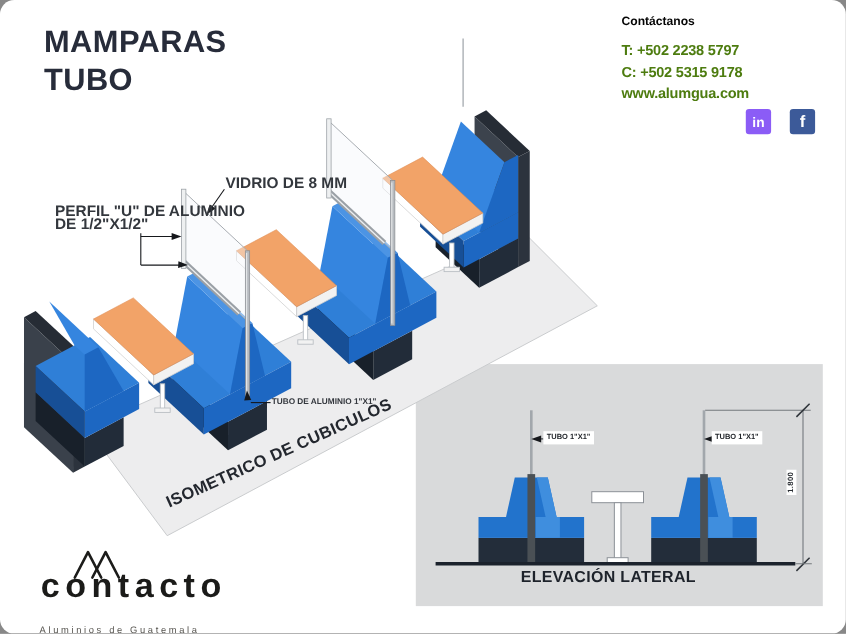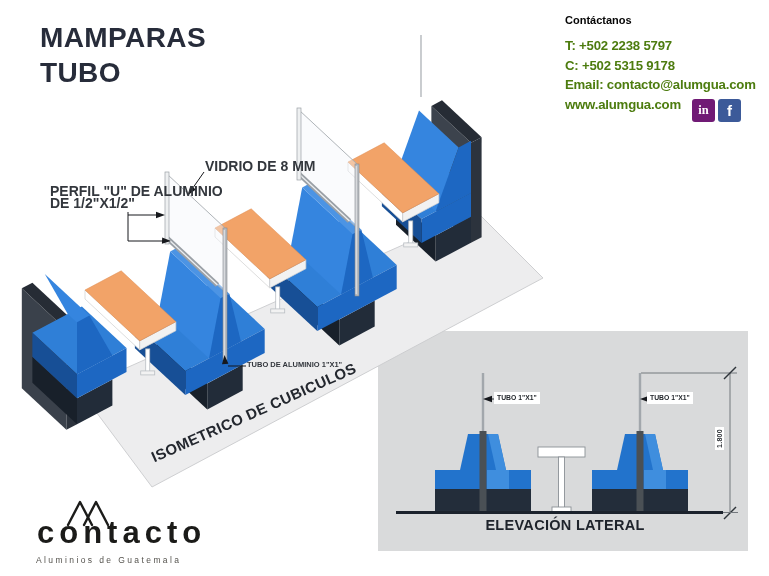--- a/index.html
+++ b/index.html
@@ -1,51 +1,51 @@
 <!DOCTYPE html>
 <html><head>
 <meta charset="utf-8">
 <style>
   html,body{margin:0;padding:0;background:#888;}
   #stage{position:relative;width:769px;height:576px;background:#ffffff;overflow:hidden;
-         font-family:"Liberation Sans",sans-serif;}
+         font-family:"Liberation Sans",sans-serif;border-radius:13px;}
   #scene{position:absolute;left:0;top:0;}
 
   .title-block{position:absolute;left:40px;top:20px;}
   .title-line{font-weight:800;font-size:28px;line-height:35px;letter-spacing:.4px;color:#272c3a;}
   .title-line.accent{color:#f09d62;}
 
   .contact{position:absolute;left:565px;top:8px;width:205px;}
   .contact-heading{font-weight:800;font-size:11px;line-height:24px;color:#050505;margin-bottom:4px;}
   .contact-line{font-weight:700;font-size:13.2px;line-height:19.5px;color:#4d7c0f;letter-spacing:-.2px;}
   .social{position:absolute;width:23px;height:23px;border-radius:3px;color:#fff;
           display:flex;align-items:center;justify-content:center;font-weight:800;}
-  #li-icon{left:692px;top:99px;background:#701a75;font-size:12.5px;font-family:Liberation Serif, serif;}
+  #li-icon{left:678px;top:99px;background:#8b5cf6;font-size:12.5px;}
   #fb-icon{left:718px;top:99px;background:#3c5a99;font-size:15px;}
 
   .ann{position:absolute;font-weight:bold;font-size:14px;line-height:12px;color:#33373d;white-space:nowrap;}
   #ann-vidrio{left:205px;top:160px;}
   #ann-perfil{left:50px;top:185px;}
   #ann-tubo{left:247px;top:359px;font-size:7.5px;}
   .caption-iso{position:absolute;left:152px;top:449px;transform:rotate(-24deg);transform-origin:0 50%;
                font-weight:600;font-size:15px;letter-spacing:.4px;color:#23272e;white-space:nowrap;}
 
   .elev-title{position:absolute;left:378px;top:517px;width:350px;text-align:center;
-              font-weight:800;font-size:14.5px;letter-spacing:.3px;color:#1e232b;padding-left:12px;}
+              font-weight:800;font-size:14.5px;letter-spacing:.3px;color:#1e232b;}
   .tubo-label{position:absolute;background:#fff;font-weight:bold;font-size:6.8px;line-height:8px;
               color:#22262b;padding:2px 3px;white-space:nowrap;}
   #tubo-label-1{left:494px;top:392px;}
   #tubo-label-2{left:647px;top:392px;}
   .dim-label{position:absolute;left:708px;top:434px;transform:rotate(-90deg);background:#fff;
              font-weight:600;font-size:7px;color:#2a2e33;padding:1px 2px;letter-spacing:.3px;}
 
   .logo-icon{position:absolute;left:60px;top:498px;}
   .logo-name{position:absolute;left:37px;top:516px;font-weight:600;font-size:31px;line-height:34px;
              letter-spacing:5px;color:#1b1b19;}
-  .logo-tagline{position:absolute;left:36px;top:555px;font-weight:400;font-size:8.5px;
+  .logo-tagline{position:absolute;left:36px;top:567px;font-weight:400;font-size:8.5px;
                 letter-spacing:2.4px;color:#55534e;white-space:nowrap;}
 </style>
 </head>
 <body>
 
 <div id="stage">
 
   <svg id="scene" width="769" height="576" viewBox="0 0 769 576">
       <rect x="378" y="331" width="370" height="220" fill="#d9dadb"></rect>
       <polygon stroke="#c9cbcd" stroke-width="0.9" points="79.0,389.0 477.0,212.0 543.0,278.0 152.0,487.0" fill="#ededee"></polygon>
@@ -153,21 +153,20 @@
 
   <div class="title-block">
     <div class="title-line">MAMPARAS</div>
     <div class="title-line">TUBO</div>
   </div>
 
   <div class="contact">
     <div class="contact-heading">Contáctanos</div>
     <div class="contact-line">T: +502 2238 5797</div>
     <div class="contact-line">C: +502 5315 9178</div>
-    <div class="contact-line">Email: contacto@alumgua.com</div>
     <div class="contact-line">www.alumgua.com</div>
   </div>
   <div class="social" id="li-icon">in</div>
   <div class="social" id="fb-icon">f</div>
 
   <div class="ann" id="ann-vidrio">VIDRIO DE 8 MM</div>
   <div class="ann" id="ann-perfil">
     <div>PERFIL "U" DE ALUMINIO</div>
     <div>DE 1/2"X1/2"</div>
   </div>

